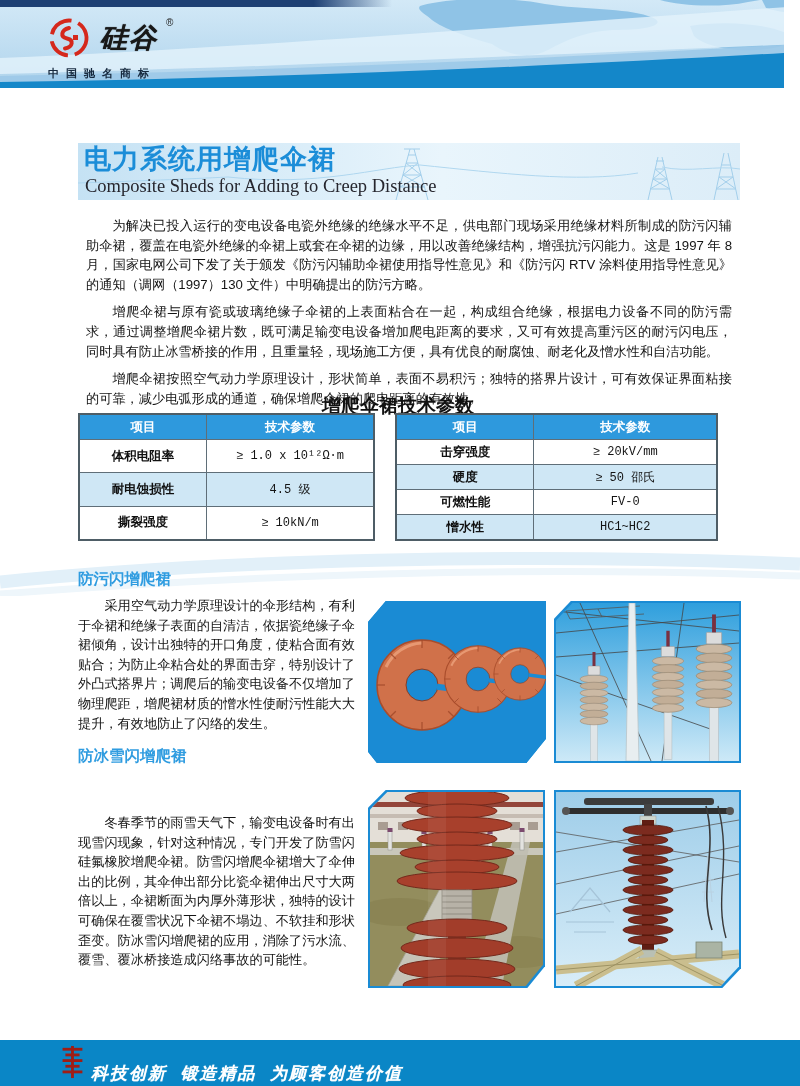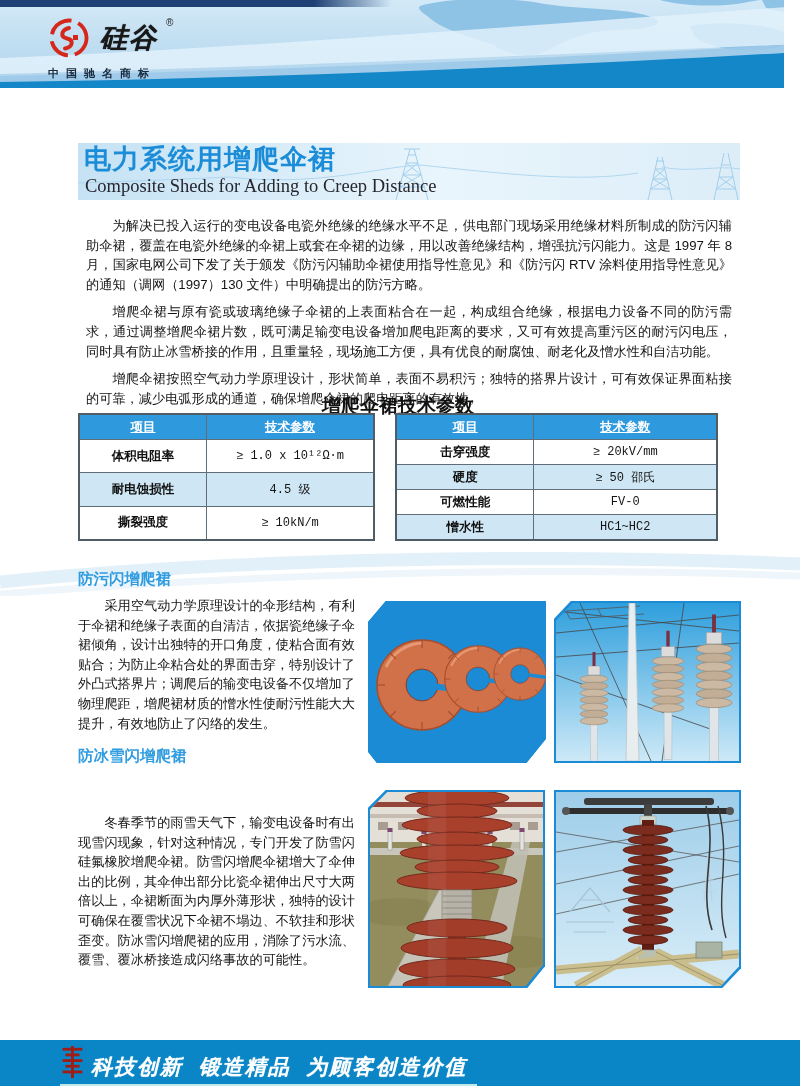--- a/index.html
+++ b/index.html
@@ -34,21 +34,21 @@
 
   
   .table-caption{position:absolute;left:78px;top:393px;width:640px;text-align:center;
                  font-size:19px;font-weight:bold;color:#111;}
   .tables{position:absolute;left:78px;top:413px;width:640px;display:flex;gap:20px;}
   table.spec{border-collapse:collapse;table-layout:fixed;border:2px solid #4e5d66;background:#fff;}
   table.spec.left{width:297px;}
   table.spec.right{width:323px;}
   .spec th,.spec td{border:1px solid #5f6e78;padding:2px 4px;text-align:center;height:20px;
                     font-size:12.5px;overflow:hidden;white-space:nowrap;}
-  .spec th{background:#2e99dd;color:#fff;font-weight:bold;text-decoration:underline;}
+  .spec th{background:#2e99dd;color:#fff;font-weight:bold;}
   .spec th.c1,.spec td.item{width:40%;}
   .spec td.item{font-weight:bold;color:#101010;}
   .spec td.val{font-family:"Liberation Mono","DejaVu Sans Mono",monospace;font-size:12px;}
   .spec tbody tr:nth-child(even) td{background:#cfe7f5;}
 
   .mid-swoosh{position:absolute;left:0;top:532px;width:800px;height:64px;pointer-events:none;}
 
   
   .feature-heading{position:absolute;left:78px;margin:0;font-size:15.5px;font-weight:bold;color:#2f9ce0;}
   .fh1{top:569px;} .fh2{top:746px;}
@@ -70,22 +70,22 @@
   .photoC > svg{clip-path:polygon(10% 0,100% 0,100% 89%,90% 100%,0 100%,0 9%);}
   .photoD{left:554px;top:790px;width:187px;height:198px;
           clip-path:polygon(0 0,100% 0,100% 90%,90% 100%,0 100%);}
   .photoD > svg{clip-path:polygon(0 0,100% 0,100% 90%,90% 100%,0 100%);}
 
   
   .footer{position:absolute;left:0;top:1040px;width:800px;height:46px;background:#0a86c6;}
   .slogan-wrap{position:absolute;left:60px;top:5px;display:flex;align-items:flex-start;gap:7px;
                border-bottom:2px solid rgba(225,248,240,.85);padding:0 10px 3px 0;}
   .insulator-glyph{width:24px;height:34px;display:block;}
-  .footer-slogan{color:#ffffff;font-style:italic;font-weight:bold;font-size:21px;letter-spacing:2px;
-                 white-space:pre;margin-top:8px;text-shadow:0 0 1px rgba(255,255,255,.6);}
+  .footer-slogan{color:#ffffff;font-style:italic;font-weight:bold;font-size:17px;letter-spacing:2px;
+                 white-space:pre;margin-top:17px;text-shadow:0 0 1px rgba(255,255,255,.6);}
   .page-number{position:absolute;left:0;right:0;top:11px;text-align:center;color:#fff;
                font-size:12.5px;font-weight:bold;margin-top:33px;}
 </style>
 </head>
 <body>
 
 <div class="page">
 
   <header class="header">
     <svg class="header-art" viewBox="0 0 800 88" preserveAspectRatio="none">

